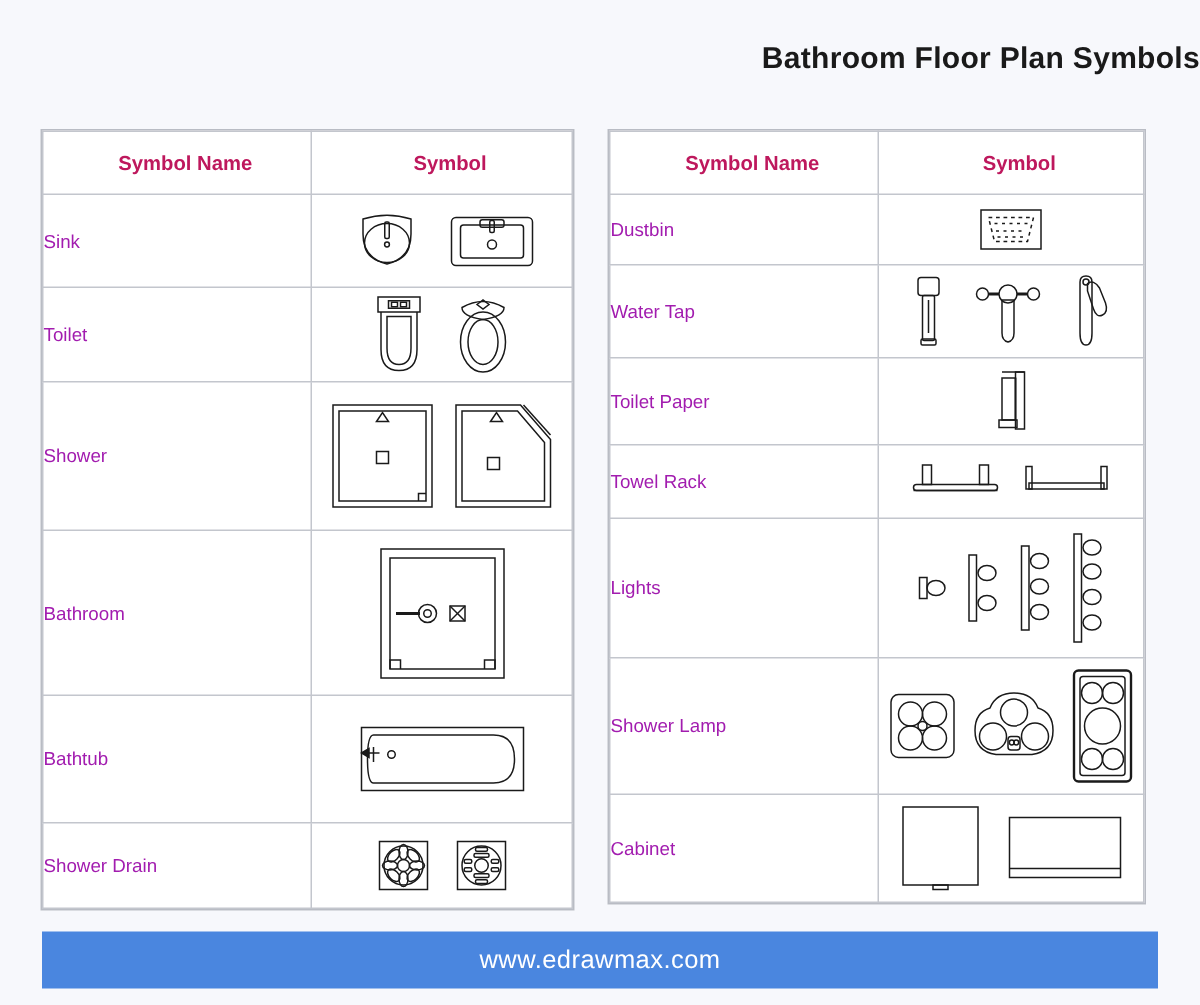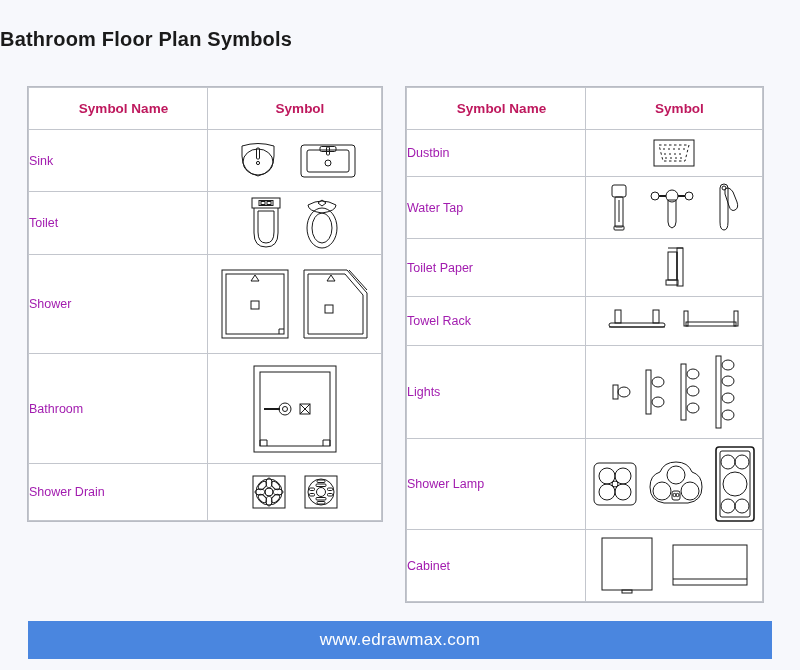--- a/index.html
+++ b/index.html
@@ -11,21 +11,21 @@
     overflow: hidden;
   }
   #page {
     position: relative;
     width: 800px; height: 670px;
     background: #f7f8fc;
   }
   #title {
     position: absolute;
     top: 28px; left: 0; width: 800px;
-    text-align: left;
+    text-align: right;
     font-size: 20px;
     font-weight: bold;
     color: #1a1a1a;
     letter-spacing: 0.2px;
   }
   .sym-table {
     position: absolute;
     background: #ffffff;
     border: 1px solid #b9bcc4;
     border-collapse: collapse;
@@ -197,20 +197,37 @@
                   <circle cx="35" cy="47" r="2.5"></circle>
                   <rect x="50" y="42" width="10" height="10"></rect>
                   <line x1="50" y1="42" x2="60" y2="52"></line>
                   <line x1="60" y1="42" x2="50" y2="52"></line>
                 </svg>
               </span>
             </div>
           </td>
         </tr>
 
+        <tr style="height:85px">
+          <td class="name-cell">Bathtub</td>
+          <td class="sym-cell">
+            <div class="row-syms">
+              <span>
+                <svg width="116" height="56" viewBox="0 0 116 56" fill="none" stroke="#1a1a1a" stroke-width="1">
+                  <rect x="4" y="7" width="108" height="42"></rect>
+                  <path d="M12 12 L92 12 Q106 12 106 28 Q106 44 92 44 L12 44 Q8 44 8 28 Q8 12 12 12 Z"></path>
+                  <line x1="4" y1="24" x2="16" y2="24"></line>
+                  <path d="M4 24 L9 21 L9 27 Z" fill="#1a1a1a"></path>
+                  <line x1="12" y1="20" x2="12" y2="30"></line>
+                  <circle cx="24" cy="25" r="2.5"></circle>
+                </svg>
+              </span>
+            </div>
+          </td>
+        </tr>
 
         <tr style="height:57px">
           <td class="name-cell">Shower Drain</td>
           <td class="sym-cell">
             <div class="row-syms" style="gap:16px">
               <span>
                 <svg width="36" height="38" viewBox="0 0 36 38" fill="none" stroke="#1a1a1a" stroke-width="1">
                   <rect x="2" y="3" width="32" height="32"></rect>
                   <circle cx="18" cy="19" r="13"></circle>
                   <circle cx="18" cy="19" r="4"></circle>

